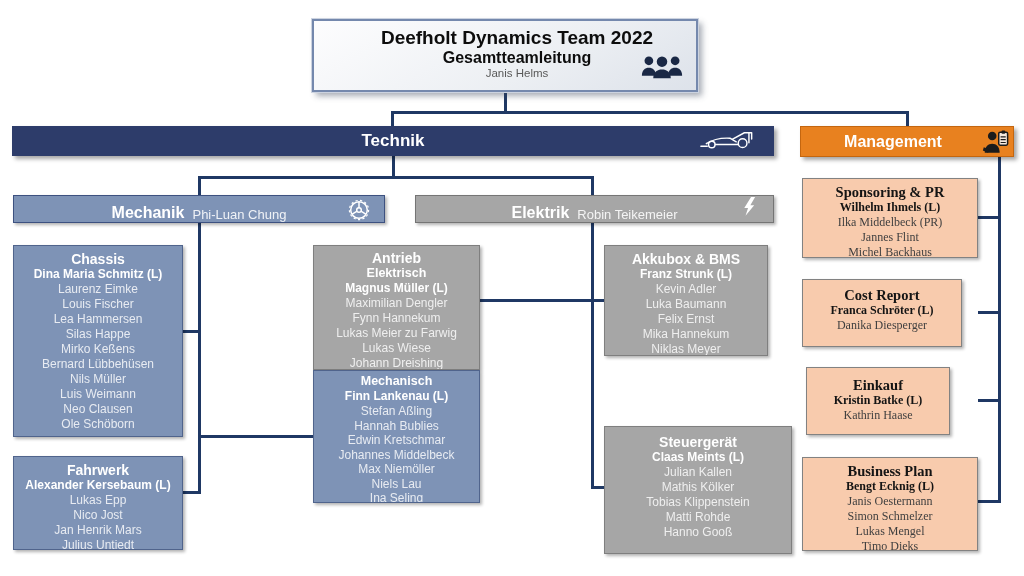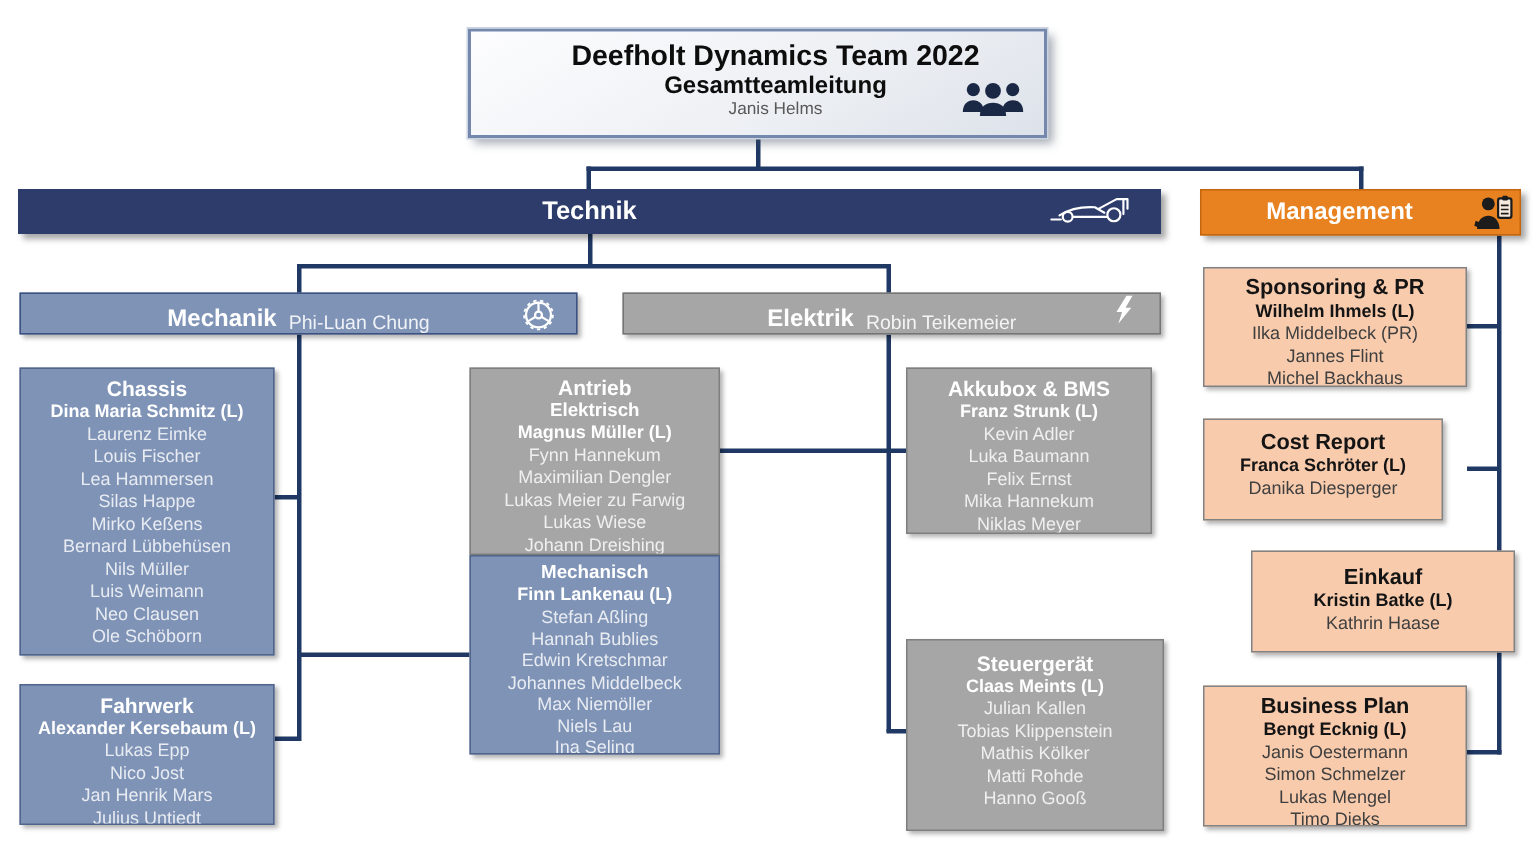--- a/index.html
+++ b/index.html
@@ -44,21 +44,21 @@
   .dept .icon{position:absolute;}
   .dept.mechanik .icon{right:13px;top:2px;}
   .dept.elektrik .icon{right:17px;top:1px;}
   
   .team-box{
     position:absolute;text-align:center;box-sizing:border-box;overflow:hidden;
     padding-top:5px;box-shadow:2px 2px 3px rgba(0,0,0,.3);
   }
   .blue{background:#7e93b6;border:1px solid #50648c;color:#fff;}
   .gray{background:#a6a6a6;border:1px solid #7f7f7f;color:#fff;}
-  .peach{background:#f8cbad;border:1px solid #828282;color:#141414;}
+  .peach{background:#f8cbad;border:1px solid #828282;color:#141414;font-family:Liberation Serif, serif;}
   .team-title{font-size:14px;font-weight:bold;line-height:16px;}
   .team-sub{font-size:12.5px;font-weight:bold;line-height:15px;}
   .team-leader{font-size:12px;font-weight:bold;line-height:15px;}
   .member{font-size:12px;line-height:15px;color:rgba(255,255,255,.82);}
   .tight .member{line-height:14.5px;}
   .peach .member{color:#3f3f3f;}
   .peach .team-title{font-size:14.5px;}
   
   .antrieb-wrap{position:absolute;left:313px;top:245px;width:167px;}
   .antrieb-wrap .team-box{position:relative;width:100%;text-align:center;}
@@ -187,22 +187,22 @@
       <div class="member">Julius Untiedt</div>
     </div>
 </div>
 
 <div class="antrieb-wrap">
   <div class="team-box gray" style="height:125px;padding-top:4px">
     <div class="team-title">Antrieb</div>
     <div class="team-sub">Elektrisch</div>
     <div class="team-leader">Magnus Müller (L)</div>
     <div>
+        <div class="member">Maximilian Dengler</div>
         <div class="member">Fynn Hannekum</div>
-        <div class="member">Maximilian Dengler</div>
         <div class="member">Lukas Meier zu Farwig</div>
         <div class="member">Lukas Wiese</div>
         <div class="member">Johann Dreishing</div>
       </div>
   </div>
   <div class="team-box blue tight" style="height:133px;padding-top:3px">
     <div class="team-sub">Mechanisch</div>
     <div class="team-leader">Finn Lankenau (L)</div>
     <div>
         <div class="member">Stefan Aßling</div>
@@ -221,27 +221,27 @@
   <div class="team-leader">Franz Strunk (L)</div>
   <div>
       <div class="member">Kevin Adler</div>
       <div class="member">Luka Baumann</div>
       <div class="member">Felix Ernst</div>
       <div class="member">Mika Hannekum</div>
       <div class="member">Niklas Meyer</div>
     </div>
 </div>
 
-<div class="team-box gray" style="left:604px;top:426px;width:172px;height:128px;padding-top:7px">
+<div class="team-box gray" style="left:604px;top:426px;width:188px;height:128px;padding-top:7px">
   <div class="team-title">Steuergerät</div>
   <div class="team-leader">Claas Meints (L)</div>
   <div>
       <div class="member">Julian Kallen</div>
+      <div class="member">Mathis Kölker</div>
       <div class="member">Tobias Klippenstein</div>
-      <div class="member">Mathis Kölker</div>
       <div class="member">Matti Rohde</div>
       <div class="member">Hanno Gooß</div>
     </div>
 </div>
 
 <div class="team-box peach" style="left:802px;top:178px;width:176px;height:80px">
   <div class="team-title">Sponsoring &amp; PR</div>
   <div class="team-leader">Wilhelm Ihmels (L)</div>
   <div>
       <div class="member">Ilka Middelbeck (PR)</div>
@@ -251,21 +251,21 @@
 </div>
 
 <div class="team-box peach" style="left:802px;top:279px;width:160px;height:68px;padding-top:7px">
   <div class="team-title">Cost Report</div>
   <div class="team-leader">Franca Schröter (L)</div>
   <div>
       <div class="member">Danika Diesperger</div>
     </div>
 </div>
 
-<div class="team-box peach" style="left:834px;top:367px;width:176px;height:68px;padding-top:9px">
+<div class="team-box peach" style="left:806px;top:367px;width:144px;height:68px;padding-top:9px">
   <div class="team-title">Einkauf</div>
   <div class="team-leader">Kristin Batke (L)</div>
   <div>
       <div class="member">Kathrin Haase</div>
     </div>
 </div>
 
 <div class="team-box peach" style="left:802px;top:457px;width:176px;height:94px">
   <div class="team-title">Business Plan</div>
   <div class="team-leader">Bengt Ecknig (L)</div>

